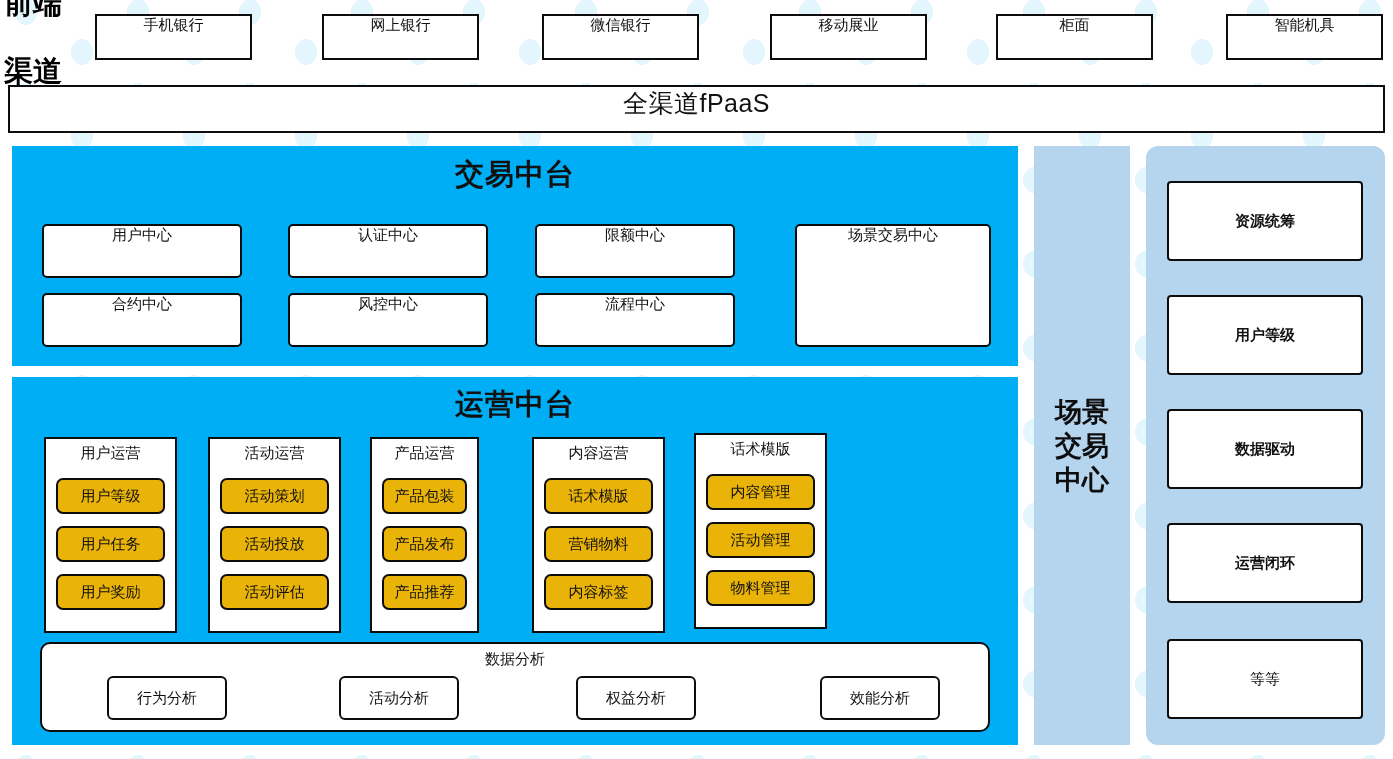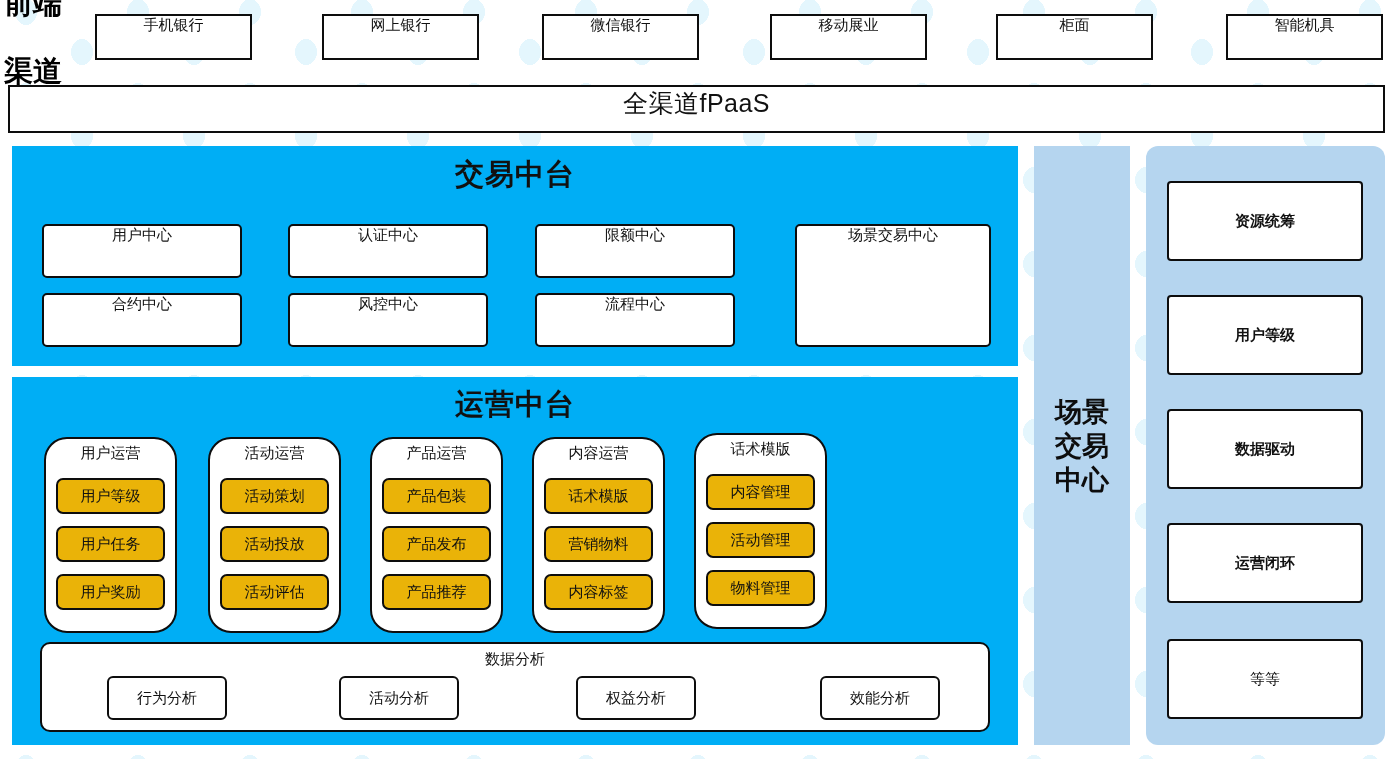--- a/index.html
+++ b/index.html
@@ -103,21 +103,21 @@
   }
 
   
   #ops-panel { left: 12px; top: 377px; width: 1006px; height: 368px; }
   #ops-panel .panel-title { top: 8px; }
 
   .ops-group {
     position: absolute;
     background: #ffffff;
     border: 2px solid #0d0d0d;
-    border-radius: 23px;
+    border-radius: 0;
     top: 437px;
     height: 196px;
   }
   .ops-group-title {
     position: absolute;
     top: 5px;
     left: 0;
     width: 100%;
     text-align: center;
     font-size: 15px;
@@ -291,21 +291,21 @@
     <div class="ops-item" style="top:135px;">用户奖励</div>
   </div>
 
   <div class="ops-group" style="left:208px; width:133px;">
     <div class="ops-group-title">活动运营</div>
     <div class="ops-item" style="top:39px;">活动策划</div>
     <div class="ops-item" style="top:87px;">活动投放</div>
     <div class="ops-item" style="top:135px;">活动评估</div>
   </div>
 
-  <div class="ops-group" style="left:370px; width:133px;">
+  <div class="ops-group" style="left:370px; width:109px;">
     <div class="ops-group-title">产品运营</div>
     <div class="ops-item" style="top:39px;">产品包装</div>
     <div class="ops-item" style="top:87px;">产品发布</div>
     <div class="ops-item" style="top:135px;">产品推荐</div>
   </div>
 
   <div class="ops-group" style="left:532px; width:133px;">
     <div class="ops-group-title">内容运营</div>
     <div class="ops-item" style="top:39px;">话术模版</div>
     <div class="ops-item" style="top:87px;">营销物料</div>

